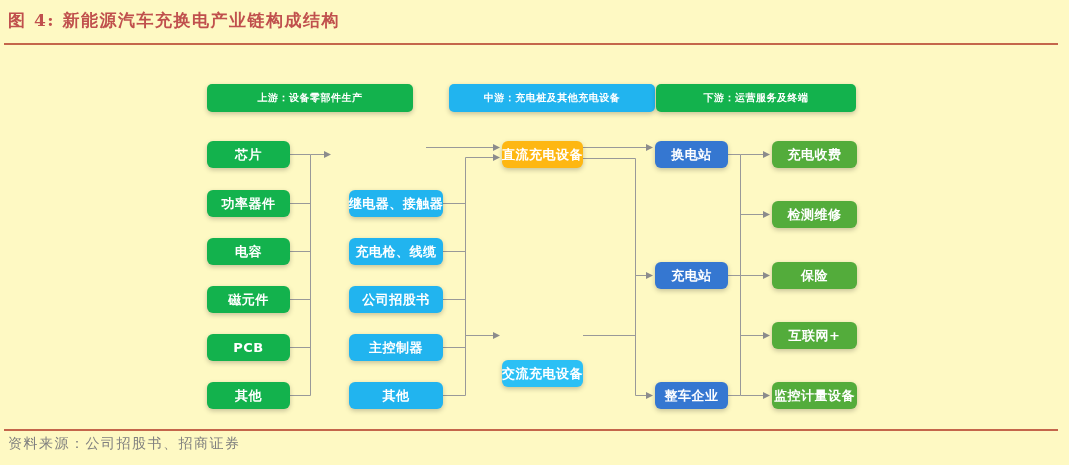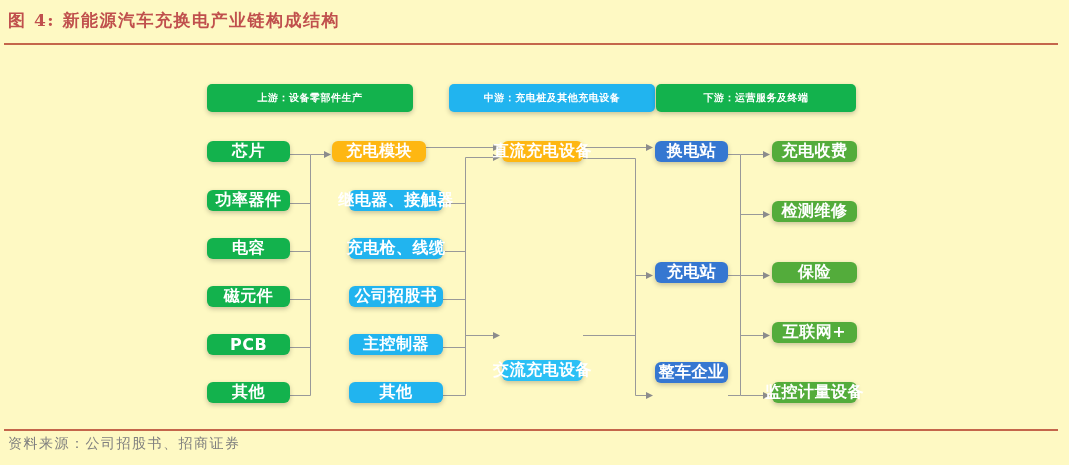--- a/index.html
+++ b/index.html
@@ -14,23 +14,23 @@
   }
   .rule{position:absolute;left:4px;width:1054px;height:2px;background:var(--rule);}
   .rule.top{top:43px;}
   .rule.bottom{top:429px;}
   .fig-source{
     position:absolute;left:8px;top:435px;
     font:400 14px "DejaVu Serif","Liberation Serif",serif;
     color:var(--source_text);letter-spacing:1.5px;white-space:nowrap;
   }
   .node{
-    position:absolute;height:21px;border-radius:6px;
+    position:absolute;height:27px;border-radius:6px;
     display:flex;align-items:center;justify-content:center;
-    color:#fff;font-size:16px;font-weight:700;letter-spacing:.5px;
+    color:#fff;font-size:13px;font-weight:700;letter-spacing:.5px;
     box-shadow:0 2px 5px rgba(0,0,0,.22);white-space:nowrap;
   }
   .header{height:28px;border-radius:5px;font-size:10px;}
   .green{background:var(--green);}
   .apple{background:var(--apple);}
   .sky{background:var(--sky);margin-left:17px;}
   .cyan{background:var(--cyan);margin-top:38px;}
   .amber{background:var(--amber);}
   .royal{background:var(--royal);}
   .wires{position:absolute;left:0;top:0;pointer-events:none;}
@@ -78,33 +78,32 @@
   <div class="node header sky" style="left:432px;top:84px;width:206px">中游：充电桩及其他充电设备</div>
   <div class="node header green" style="left:656px;top:84px;width:200px">下游：运营服务及终端</div>
 
   <div class="node green" style="left:207px;top:141px;width:83px">芯片</div>
   <div class="node green" style="left:207px;top:190px;width:83px">功率器件</div>
   <div class="node green" style="left:207px;top:238px;width:83px">电容</div>
   <div class="node green" style="left:207px;top:286px;width:83px">磁元件</div>
   <div class="node green" style="left:207px;top:334px;width:83px">PCB</div>
   <div class="node green" style="left:207px;top:382px;width:83px">其他</div>
 
-  <div class="node amber" style="left:332px;top:141px;width:94px">充电模块</div>
   <div class="node sky" style="left:332px;top:190px;width:94px">继电器、接触器</div>
   <div class="node sky" style="left:332px;top:238px;width:94px">充电枪、线缆</div>
   <div class="node sky" style="left:332px;top:286px;width:94px">公司招股书</div>
   <div class="node sky" style="left:332px;top:334px;width:94px">主控制器</div>
   <div class="node sky" style="left:332px;top:382px;width:94px">其他</div>
 
   <div class="node amber" style="left:502px;top:141px;width:81px">直流充电设备</div>
   <div class="node cyan" style="left:502px;top:322px;width:81px">交流充电设备</div>
 
   <div class="node royal" style="left:655px;top:141px;width:73px">换电站</div>
   <div class="node royal" style="left:655px;top:262px;width:73px">充电站</div>
-  <div class="node royal" style="left:655px;top:362px;width:73px">整车企业</div>
+  <div class="node royal" style="left:655px;top:382px;width:73px">整车企业</div>
 
   <div class="node apple" style="left:772px;top:141px;width:85px">充电收费</div>
   <div class="node apple" style="left:772px;top:201px;width:85px">检测维修</div>
   <div class="node apple" style="left:772px;top:262px;width:85px">保险</div>
   <div class="node apple" style="left:772px;top:322px;width:85px">互联网+</div>
   <div class="node apple" style="left:772px;top:382px;width:85px">监控计量设备</div>
 
   <div class="rule bottom"></div>
   <div class="fig-source">资料来源：公司招股书、招商证券</div>
 

